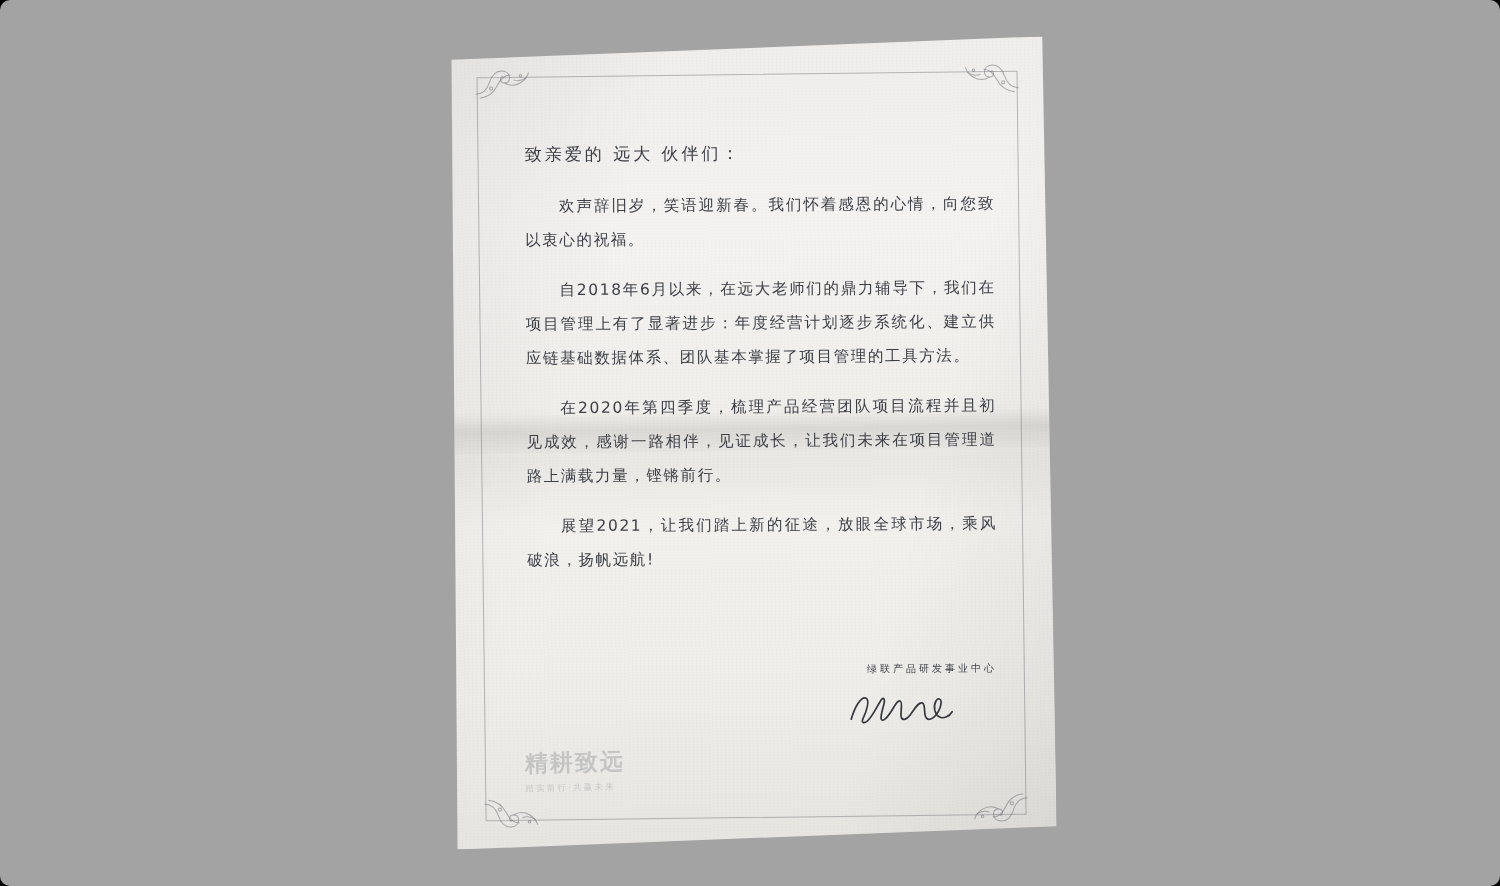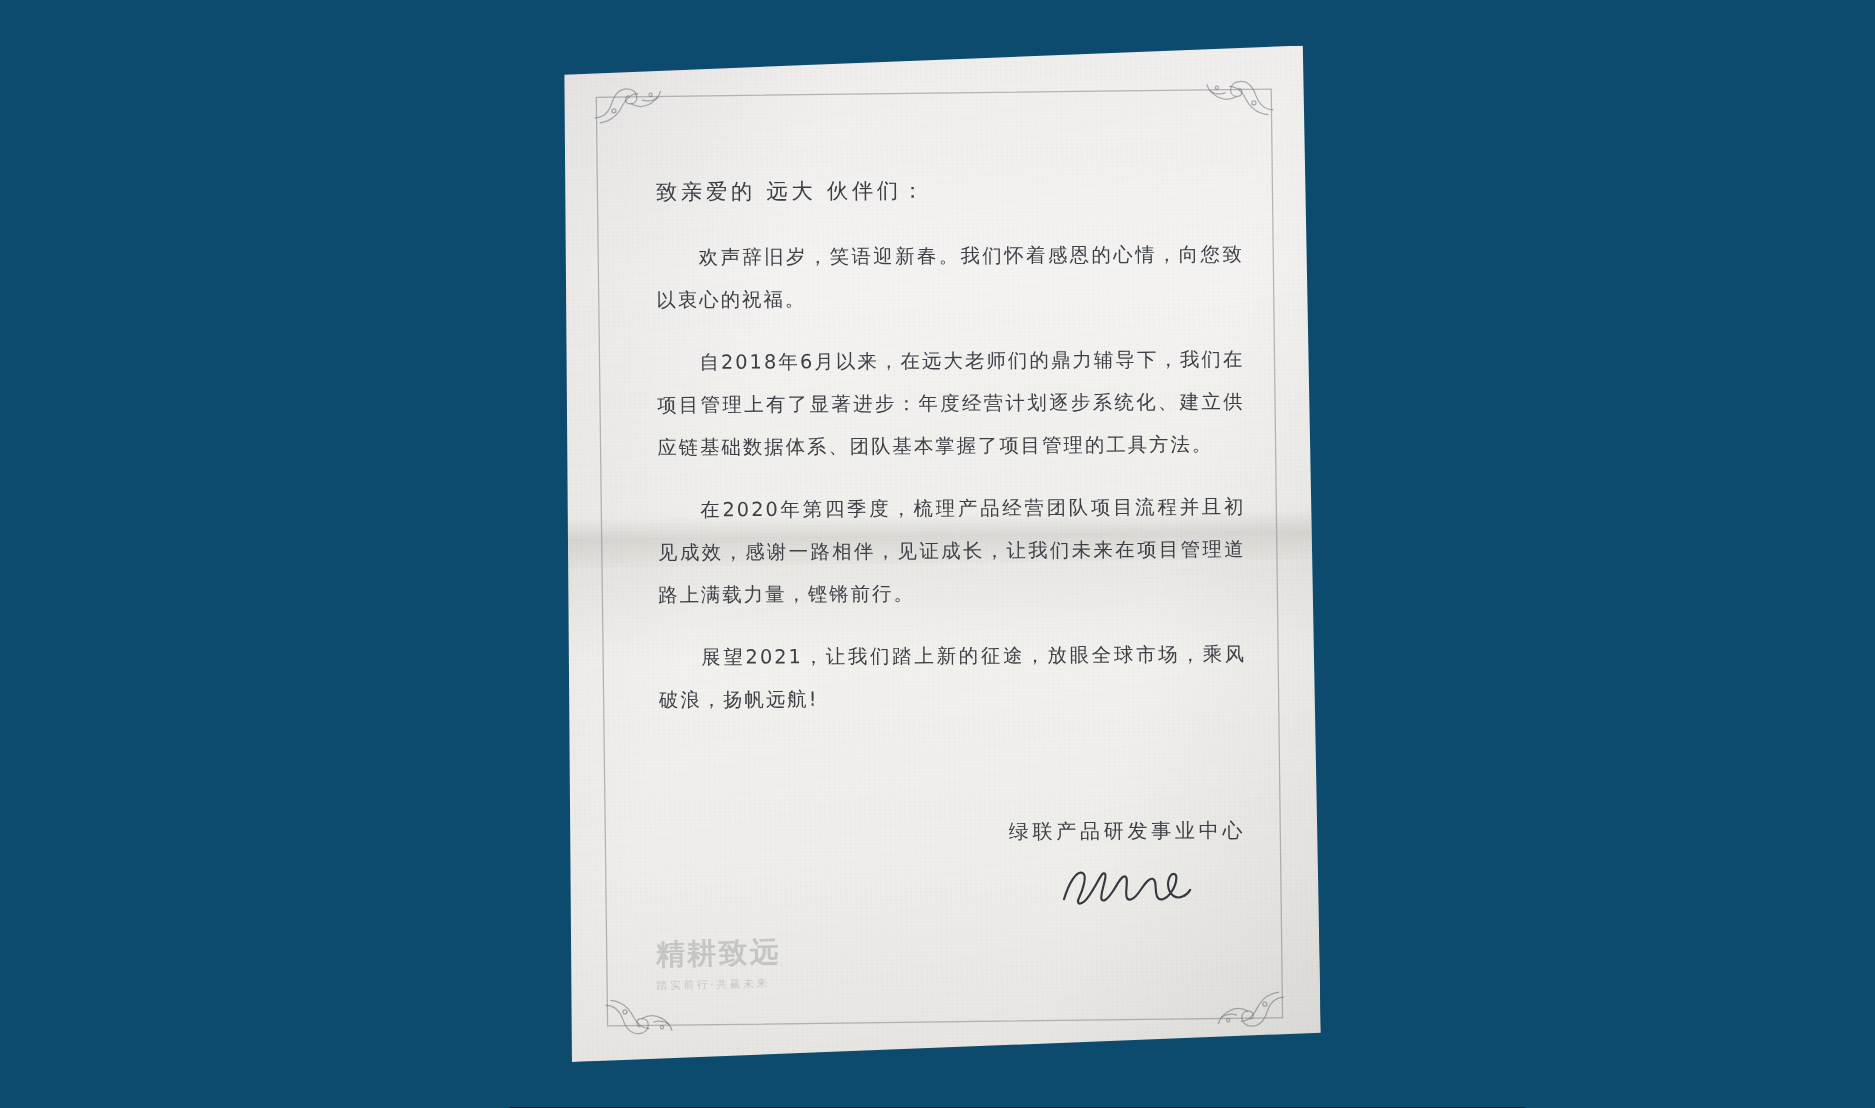--- a/index.html
+++ b/index.html
@@ -7,21 +7,22 @@
     padding: 0;
     background: #000000;
     width: 1500px;
     height: 886px;
     overflow: hidden;
   }
   #stage {
     position: relative;
     width: 1500px;
     height: 886px;
-    background: #0c4a6e;
+    background: #a3a3a3;
+    border-radius: 10px;
   }
 
   
   #letter-sheet {
     position: absolute;
     left: 449px;
     top: 40px;
     width: 603px;
     height: 806px;
     background:
@@ -98,21 +99,21 @@
   
   #signature-block {
     position: absolute;
     right: 58px;
     bottom: 118px;
     text-align: right;
     transform: rotate(0.4deg);
   }
   #signature-org {
     font-family: "DejaVu Sans", sans-serif;
-    font-size: 16px;
+    font-size: 10px;
     letter-spacing: 3px;
     color: #3c3f46;
     white-space: nowrap;
   }
   #signature-mark {
     margin-top: 10px;
     margin-right: 36px;
     height: 40px;
     position: relative;
   }

